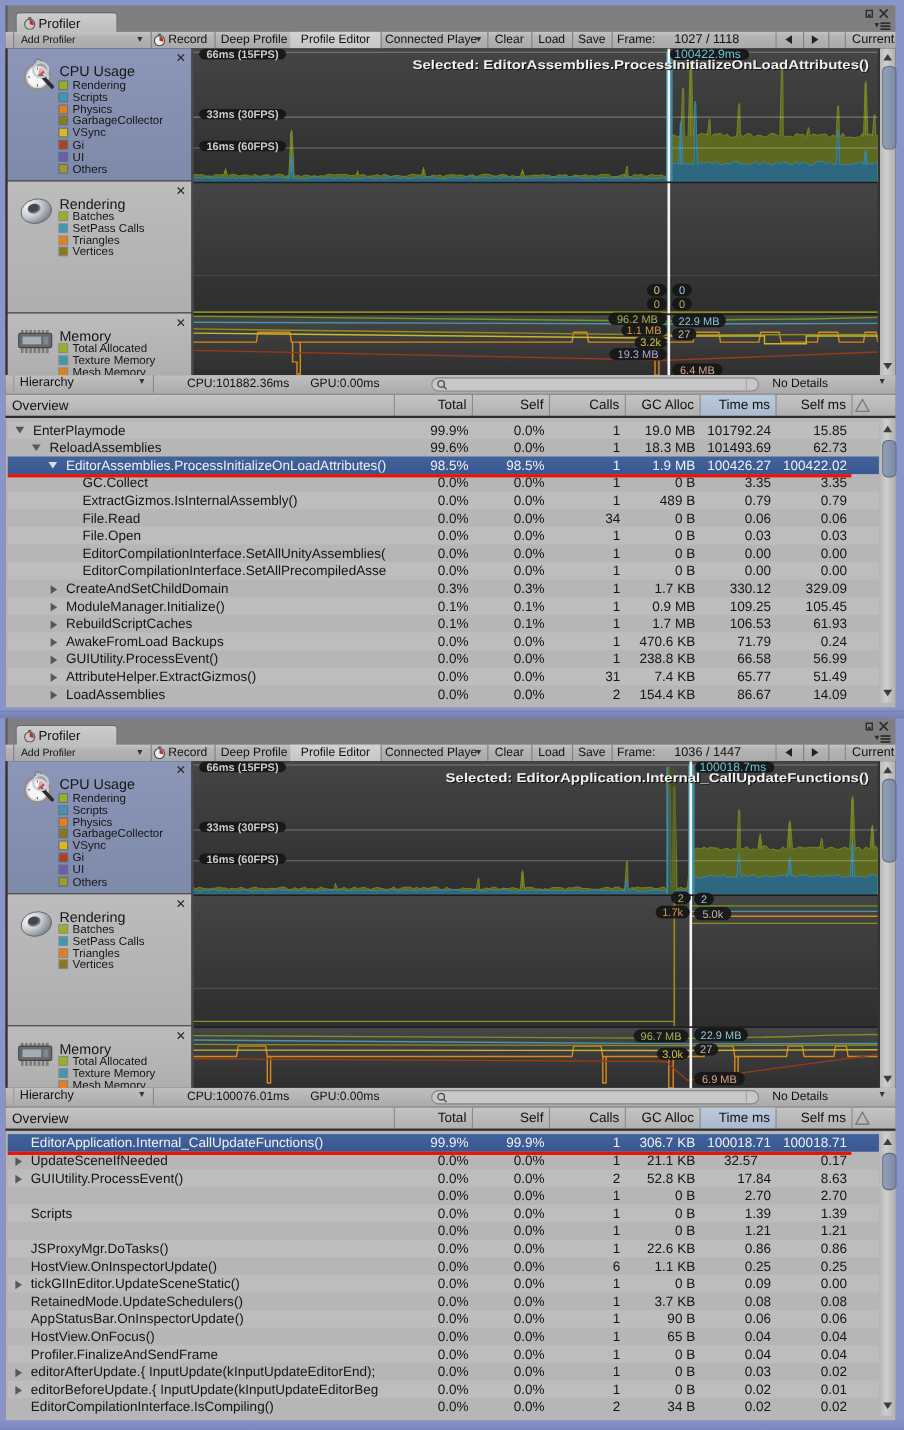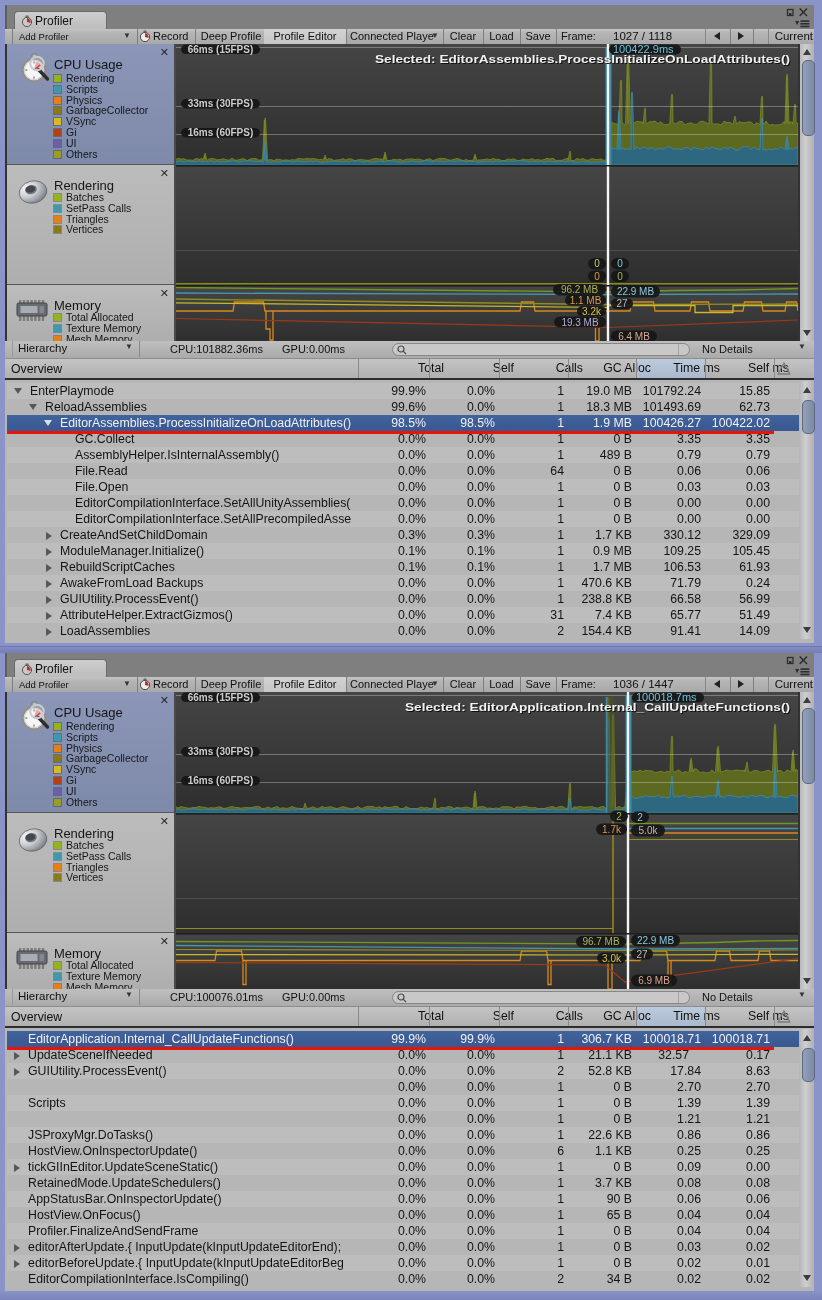--- a/index.html
+++ b/index.html
@@ -14,21 +14,21 @@
 .panel{position:absolute;left:2px;width:167px;overflow:hidden;font-size:10px;color:#161616;}
 .panel.gray{background:linear-gradient(#bcbcbc,#aeaeae);}
 .panel.blue{background:linear-gradient(#8c96b8,#7e8aaa);}
 .ptitle{position:absolute;left:47px;top:13px;font-size:13px;}
 .px{position:absolute;right:5px;top:2px;font-size:11px;color:#2a2a2a;}
 .leg{position:absolute;left:47px;font-size:10.5px;white-space:nowrap;}
 .chip{display:inline-block;width:7px;height:7px;margin-right:5px;}
 .htb{position:absolute;left:0;top:336px;width:809px;height:17px;background:linear-gradient(#bfbfbf,#aaaaaa);
   border-bottom:1px solid #8d8d8d;font-size:11px;color:#111;}
 .thead{position:absolute;left:0;top:354px;width:809px;height:19px;background:linear-gradient(#c4c4c4,#b0b0b0);font-size:12.3px;color:#111;}
-.hc{position:absolute;top:0;height:19px;line-height:19px;border-left:1px solid #8a8a8a;text-align:right;padding-left:20px;}
+.hc{position:absolute;top:0;height:19px;line-height:19px;border-left:1px solid #8a8a8a;text-align:right;}
 .rows{position:absolute;left:0;top:373px;width:809px;height:263px;background:#b6b6b6;border-top:2.5px solid #2d2d30;}
 .row{position:absolute;left:2px;width:792px;height:16px;font-size:12.3px;color:#141414;line-height:16px;white-space:nowrap;}
 .row.alt{background:#bdbdbd;}
 .row.sel{background:linear-gradient(#41639c,#395790);color:#f0f0f0;}
 .redline{position:absolute;left:2px;width:767px;height:3px;background:#e8140a;z-index:5;}
 .cell{position:absolute;top:0;text-align:right;}
 .tri{position:absolute;top:5px;width:0;height:0;}
 .tri.down{border-left:4px solid transparent;border-right:4px solid transparent;border-top:6px solid #585858;}
 .tri.right{border-top:4px solid transparent;border-bottom:4px solid transparent;border-left:6px solid #585858;}
 .row.sel .tri.down{border-top-color:#ddd;}
@@ -308,33 +308,33 @@
       <div class="row" style="top:50.5px">
         <span style="position:absolute;left:68.0px">GC.Collect</span>
         <span class="cell" style="right:373px">0.0%</span>
         <span class="cell" style="right:304px">0.0%</span>
         <span class="cell" style="right:235px">1</span>
         <span class="cell" style="right:167px">0 B</span>
         <span class="cell" style="right:98px">3.35</span>
         <span class="cell" style="right:29px">3.35</span>
       </div>
       <div class="row alt" style="top:66.5px">
-        <span style="position:absolute;left:68.0px">AssemblyHelper.IsInternalAssembly()</span>
+        <span style="position:absolute;left:68.0px">ExtractGizmos.IsInternalAssembly()</span>
         <span class="cell" style="right:373px">0.0%</span>
         <span class="cell" style="right:304px">0.0%</span>
         <span class="cell" style="right:235px">1</span>
         <span class="cell" style="right:167px">489 B</span>
         <span class="cell" style="right:98px">0.79</span>
         <span class="cell" style="right:29px">0.79</span>
       </div>
       <div class="row" style="top:82.5px">
         <span style="position:absolute;left:68.0px">File.Read</span>
         <span class="cell" style="right:373px">0.0%</span>
         <span class="cell" style="right:304px">0.0%</span>
-        <span class="cell" style="right:235px">64</span>
+        <span class="cell" style="right:235px">34</span>
         <span class="cell" style="right:167px">0 B</span>
         <span class="cell" style="right:98px">0.06</span>
         <span class="cell" style="right:29px">0.06</span>
       </div>
       <div class="row alt" style="top:98.5px">
         <span style="position:absolute;left:68.0px">File.Open</span>
         <span class="cell" style="right:373px">0.0%</span>
         <span class="cell" style="right:304px">0.0%</span>
         <span class="cell" style="right:235px">1</span>
         <span class="cell" style="right:167px">0 B</span>
@@ -419,21 +419,21 @@
         <span class="cell" style="right:98px">65.77</span>
         <span class="cell" style="right:29px">51.49</span>
       </div>
       <div class="row" style="top:242.5px">
         <span class="tri right" style="left:39px"></span>
         <span style="position:absolute;left:53px">LoadAssemblies</span>
         <span class="cell" style="right:373px">0.0%</span>
         <span class="cell" style="right:304px">0.0%</span>
         <span class="cell" style="right:235px">2</span>
         <span class="cell" style="right:167px">154.4 KB</span>
-        <span class="cell" style="right:98px">91.41</span>
+        <span class="cell" style="right:98px">86.67</span>
         <span class="cell" style="right:29px">14.09</span>
       </div>
     </div>
     <div class="vsb" style="top:376px;height:258px">
       <span class="sbup" style="top:6px"></span>
       <div class="thumb" style="top:19px;height:32px"></div>
       <span class="sbdn" style="top:246px"></span>
     </div>
   </div>
 <div class="win" style="top:653px">

